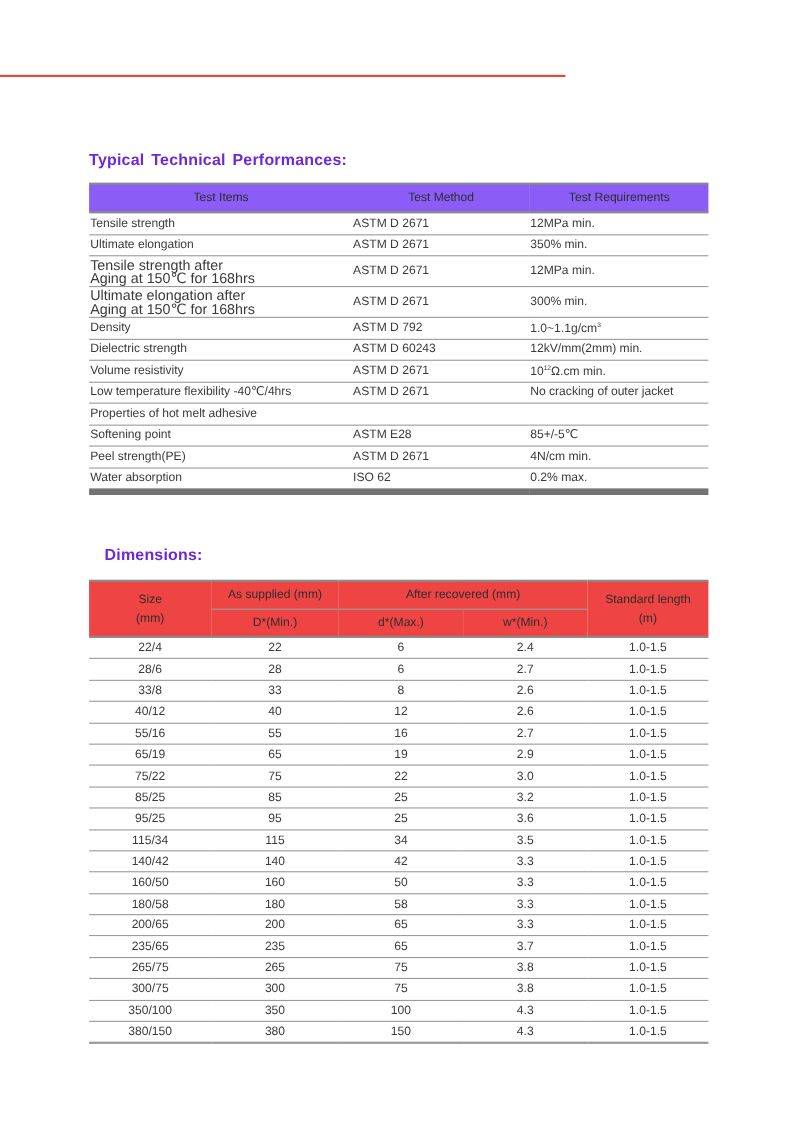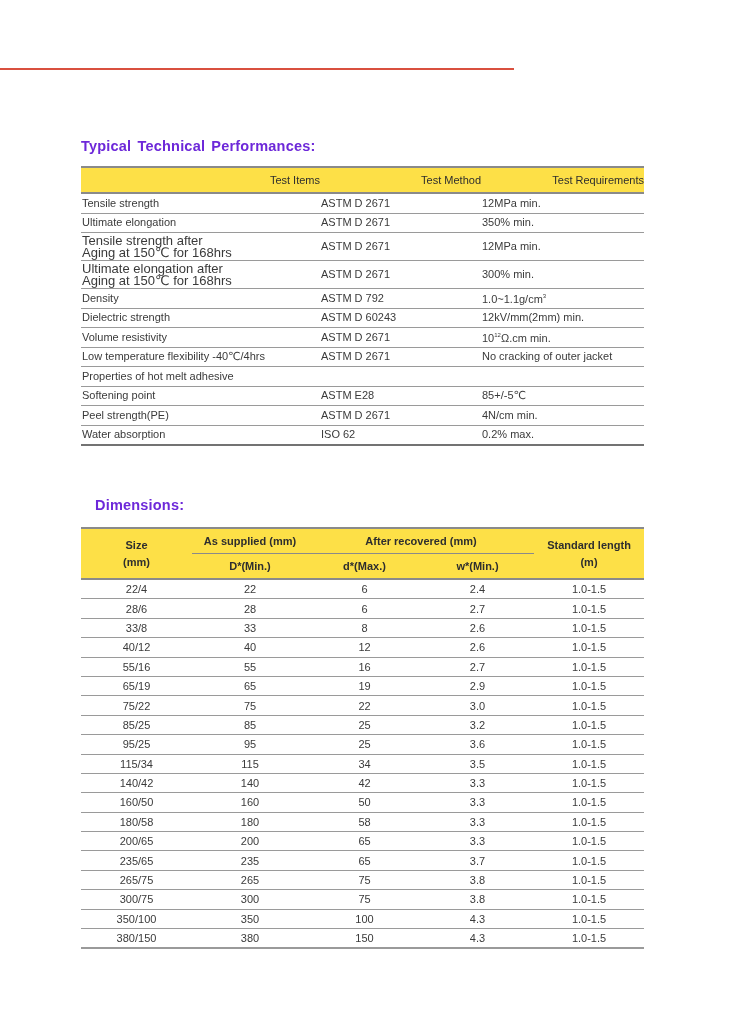--- a/index.html
+++ b/index.html
@@ -17,39 +17,39 @@
       font-size: 14.5px; font-weight: bold; color: #6d28d9;
       letter-spacing: 0.2px; word-spacing: 2px;
     }
     #perf-title { top: 138px; }
     #dim-title { top: 497px; margin-left: 14px; }
 
     table { border-collapse: collapse; position: absolute; left: 81px; width: 563px; }
     
     #perf-table { top: 166px; font-size: 11px; }
     #perf-table th {
-      background: #fde047; font-weight: normal; text-align: right;
+      background: #8b5cf6; font-weight: normal; text-align: center;
       height: 24px; padding: 0 0 0 1px; color: #2e2e2e;
       border-top: 2px solid #8a8a8a; border-bottom: 2px solid #8a8a8a;
     }
     #perf-table td {
       height: 18.5px; padding: 0 0 0 1px; border-bottom: 1px solid #9a9a9a;
       vertical-align: middle; line-height: 13px; margin-top: 28px;
     }
     #perf-table tr.two-line td { height: 27px; }
     #perf-table td.small { font-size: 13px; line-height: 12px; }
-    #perf-table tr:last-child td { border-bottom: 2px solid #737373; }
+    #perf-table tr:last-child td { border-bottom: 6px solid #737373; }
     .c1 { width: 238px; }
     .c2 { width: 160px; }
     sup { font-size: 6px; vertical-align: 5px; }
 
     
     #dim-table { top: 527px; font-size: 11px; text-align: center; }
     #dim-table thead th {
-      background: #fde047; font-weight: bold; color: #2e2e2e; padding: 0;
+      background: #ef4444; font-weight: normal; color: #2e2e2e; padding: 0;
     }
     #dim-table thead tr.h1 th { border-top: 2px solid #8a8a8a; height: 24px; }
     #dim-table thead tr.h2 th { height: 24px; border-bottom: 2px solid #8a8a8a; }
     #dim-table thead th.rowspan { border-bottom: 2px solid #8a8a8a; line-height: 17px; }
     #dim-table thead tr.h2 th.sub { border-top: 1px solid #8a8a8a; }
     #dim-table tbody td { height: 18.4px; padding: 0; border-bottom: 1px solid #9a9a9a; }
     #dim-table tbody tr:last-child td { border-bottom: 2px solid #9a9a9a; }
   </style>
 </head>
 <body>

